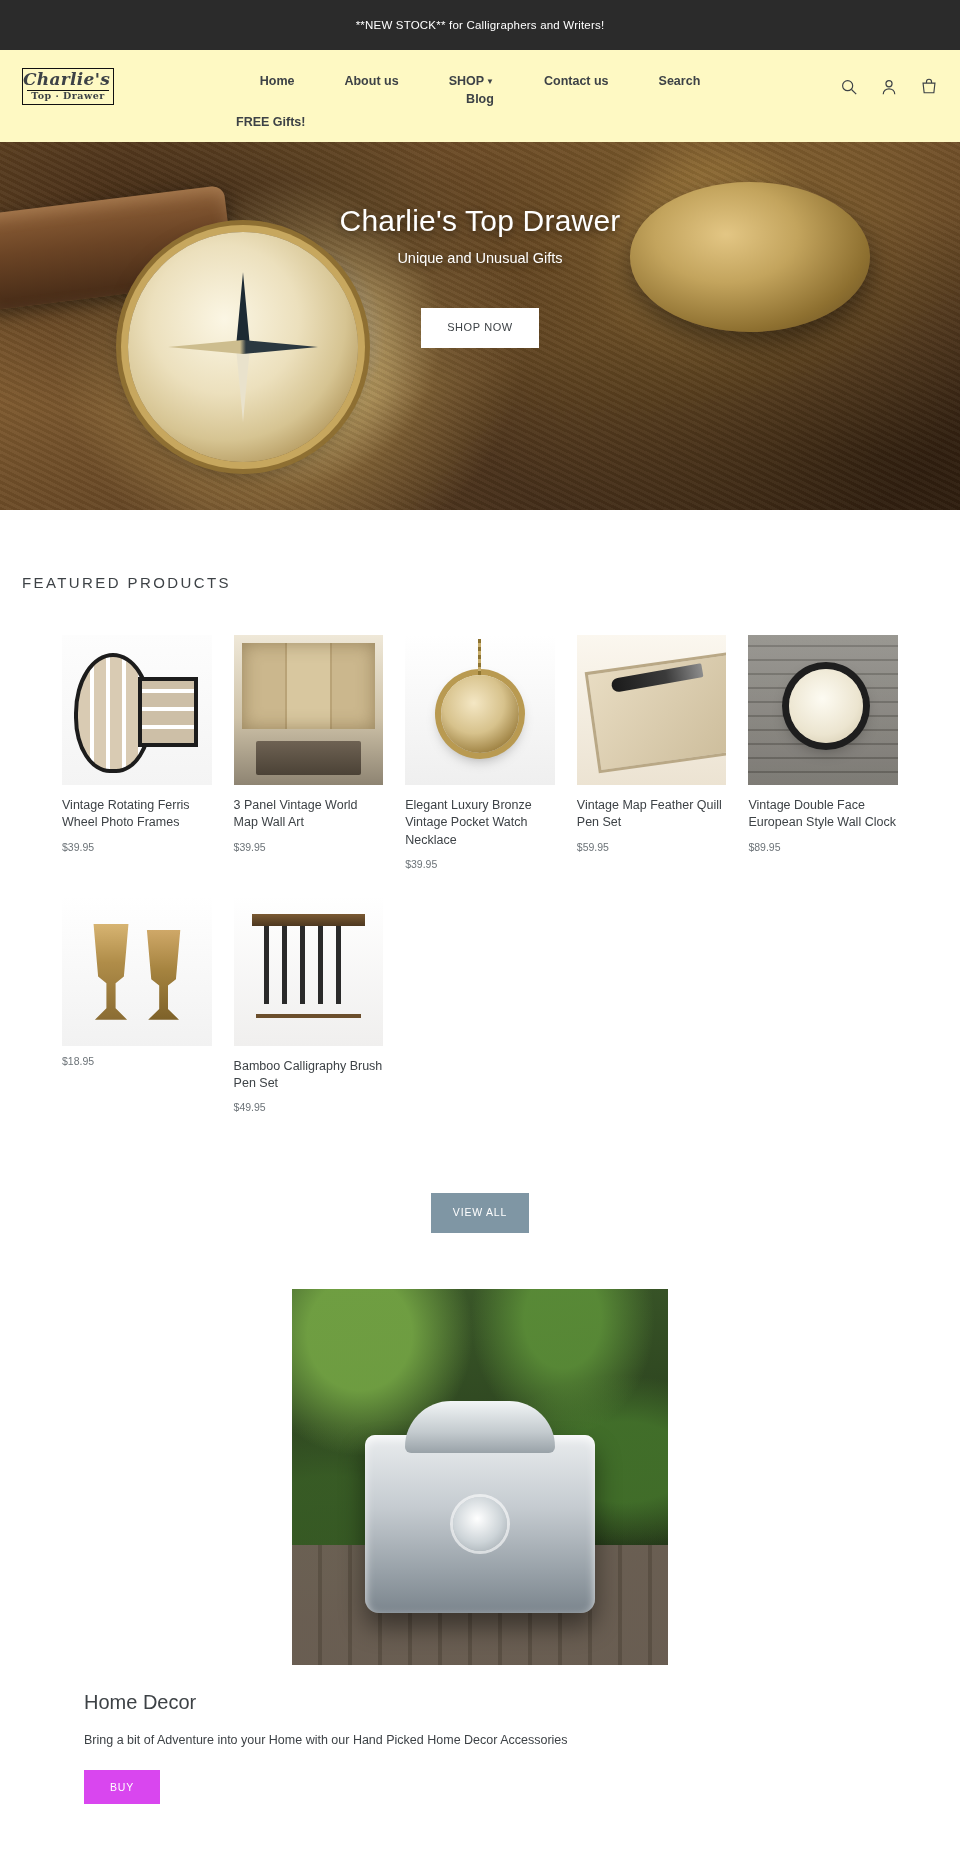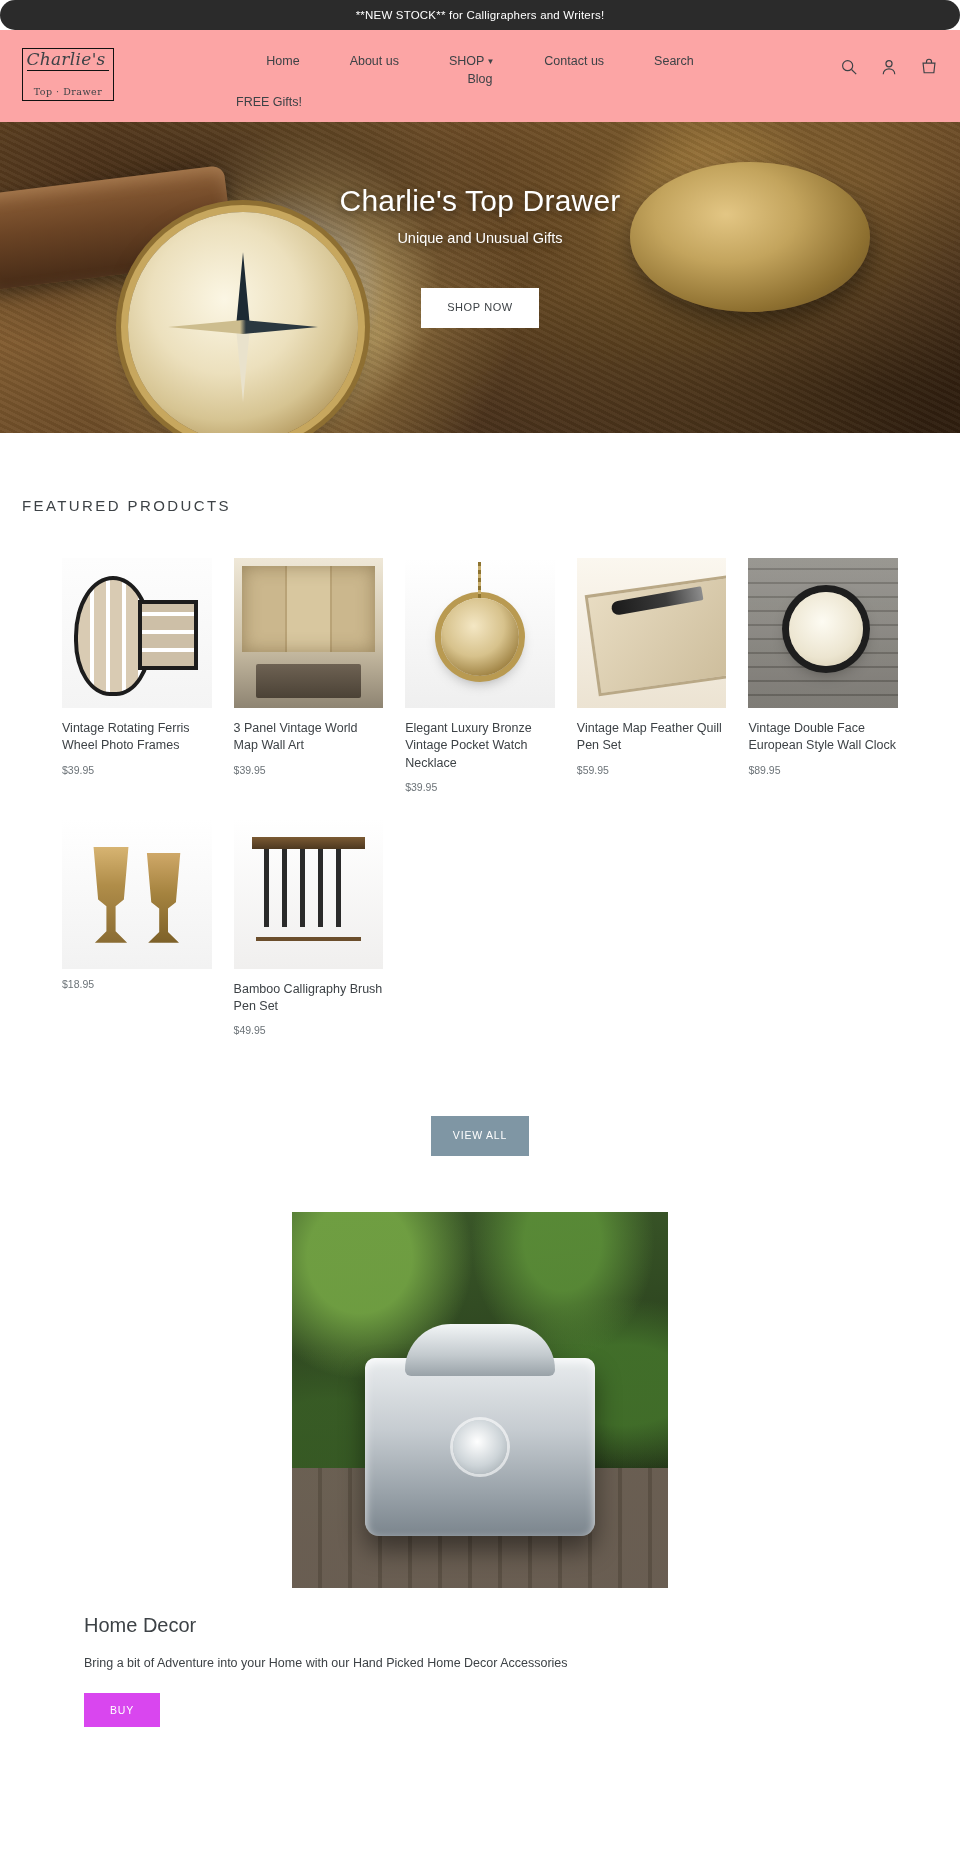--- a/index.html
+++ b/index.html
@@ -11,32 +11,32 @@
   }
   body { width: 960px; overflow-x: hidden; }
 
   
   .announcement {
     background: #2b2b2b;
     color: #ffffff;
     text-align: center;
     font-size: 11.5px;
     letter-spacing: 0.2px;
-    padding: 9px 10px;
-    border-radius: 15px;
+    padding: 19px 10px;
   }
 
   
   .header {
     display: flex;
     align-items: flex-start;
     padding: 14px 22px 12px 22px;
-    background: #fca5a5;
+    background: #fef9c3;
     position: relative;
     min-height: 72px;
+    font-weight: bold;
   }
   .logo-wrap {
     width: 150px;
     flex: 0 0 150px;
     padding-top: 4px;
   }
   .logo-box {
     width: 92px;
     border: 1px solid #111;
     padding: 2px 4px 3px 4px;
@@ -51,21 +51,21 @@
     display: block;
     margin-bottom: 2px;
     margin-left: -4px;
   }
   .logo-sub {
     font-family: "DejaVu Serif", serif;
     font-size: 9.5px;
     letter-spacing: 0.5px;
     display: block;
     border-top: 1px solid #111;
-    padding-top: 16px;
+    padding-top: 0;
   }
   .nav {
     flex: 1;
     display: flex;
     flex-wrap: wrap;
     justify-content: center;
     align-items: flex-start;
     gap: 0 18px;
     padding-top: 8px;
     max-width: 520px;
@@ -94,21 +94,21 @@
     width: 18px; height: 18px;
     display: inline-block;
     color: #3d4246;
     cursor: pointer;
   }
   .icon-btn svg { display: block; }
 
   
   .hero {
     position: relative;
-    height: 311px;
+    height: 368px;
     overflow: hidden;
     background: #6a4a2c;
   }
   .hero-bg {
     position: absolute;
     inset: 0;
     background:
       radial-gradient(circle at 30% 52%, #f2ead2 0%, #e6d9b4 8%, #c8ab6e 14%, #8a6a3c 22%, rgba(90,62,32,0.0) 34%),
       radial-gradient(circle at 74% 30%, #b08a4a 0%, #7a5a2e 16%, rgba(60,40,20,0) 40%),
       linear-gradient(160deg, #7b5a32 0%, #8a6437 25%, #6d4d2a 50%, #4e3620 80%, #3b2817 100%);

